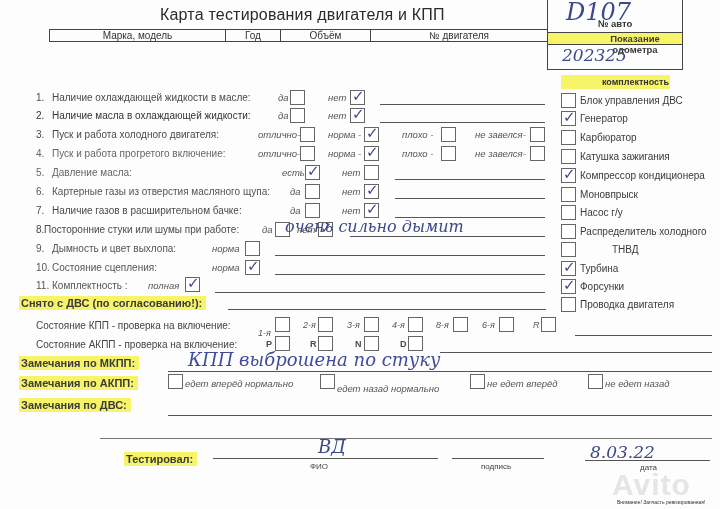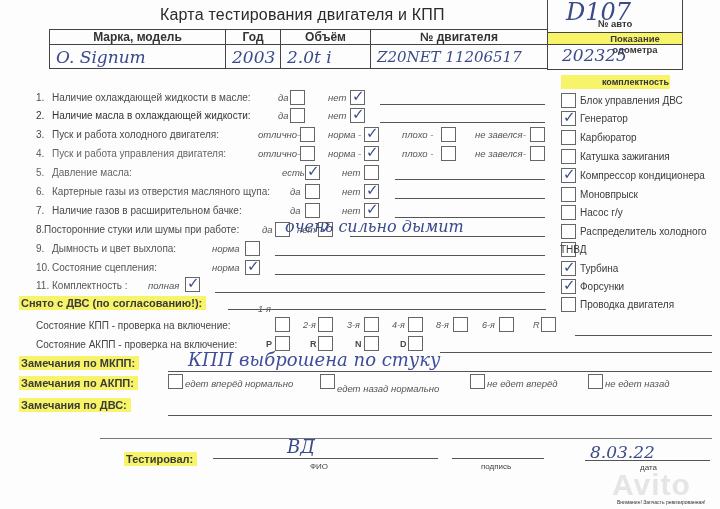--- a/index.html
+++ b/index.html
@@ -8,21 +8,21 @@
       background: #fdfdfd;
       font-family: "Liberation Sans", sans-serif;
       color: #3a3a3a;
       position: relative;
     }
     .abs { position: absolute; }
     .title { left: 160px; top: 6px; font-size: 16px; color: #2b2b2b; letter-spacing: 0.2px; }
     .hand { font-family: "DejaVu Serif", serif; font-style: italic; color: #3a4a8a; }
     .hdr-table { left: 49px; top: 29px; border-collapse: collapse; position: absolute; }
     .hdr-table td { border: 1px solid #444; font-size: 10px; text-align: center; }
-    .hdr-table .lbl { height: 12px; font-weight: bold; color: #333; font-size: 12px; }
+    .hdr-table .lbl { height: 12px; font-weight: normal; color: #333; font-size: 10px; }
     .hdr-table .val { height: 24px; font-size: 17px; text-align: left; padding-left: 6px; }
     .autobox { left: 547px; top: 0; width: 136px; height: 36px; border-left: 1px solid #444; border-right: 1px solid #444; border-bottom: 1px solid #444; }
     .autobox .num { position: absolute; left: 18px; top: -2px; font-size: 24px; }
     .autolbl { left: 547px; top: 18px; width: 136px; text-align: center; font-size: 9.5px; font-weight: bold; color:#333; }
     .yellow { background: #f7f46a; padding-left: 40px; }
     .odo-lbl { left: 547px; top: 32px; width: 136px; height: 13px; font-size: 9.5px; font-weight: bold; text-align: center; border: 1px solid #444; }
     .odo-val { left: 547px; top: 45px; width: 136px; height: 25px; border: 1px solid #444; border-top: none; font-size: 17px; padding-left: 14px; }
     .komp-hdr { left: 561px; top: 75px; width: 109px; height: 14px; font-size: 9px; font-weight: bold; text-align: center; line-height: 14px; color: #333; }
     .q { font-size: 10px; color: #4a4a4a; white-space: nowrap; }
     .opt { font-size: 9.5px; font-style: italic; color: #555; white-space: nowrap; }
@@ -42,26 +42,20 @@
 <div class="abs title">Карта тестирования двигателя  и КПП</div>
 
 <table class="hdr-table">
   <tbody>
       <tr>
     <td class="lbl" style="width:176px">Марка, модель</td>
     <td class="lbl" style="width:55px">Год</td>
     <td class="lbl" style="width:90px">Объём</td>
     <td class="lbl" style="width:177px">№ двигателя</td>
   </tr>
-  <tr>
-    <td class="val hand">O. Signum</td>
-    <td class="val hand">2003</td>
-    <td class="val hand">2.0t i</td>
-    <td class="val hand" style="font-size:15px">Z20NET 11206517</td>
-  </tr>
 </tbody>
   </table>
 
 <div class="abs autobox">
   <span class="num hand">D107</span>
 </div>
 <div class="abs autolbl">№ авто</div>
 <div class="abs odo-lbl yellow">Показание одометра</div>
 <div class="abs odo-val hand">202325</div>
 
@@ -96,21 +90,21 @@
   <span class="abs opt" style="left:328px;top:129px">норма -</span>
   <span class="cb" style="left:364px;top:127px">
       <span class="mark">✓</span>
     </span>
   <span class="abs opt" style="left:402px;top:129px">плохо -</span>
   <span class="cb" style="left:441px;top:127px"></span>
   <span class="abs opt" style="left:475px;top:129px">не завелся-</span>
   <span class="cb" style="left:530px;top:127px"></span>
 
   <span class="abs q" style="left:36px;top:148px;color:#666">4.</span>
-  <span class="abs q" style="left:52px;top:148px;color:#666">Пуск и работа управления двигателя:</span>
+  <span class="abs q" style="left:52px;top:148px;color:#666">Пуск и работа прогретого включение:</span>
   <span class="abs opt" style="left:258px;top:148px">отлично-</span>
   <span class="cb" style="left:300px;top:146px"></span>
   <span class="abs opt" style="left:328px;top:148px">норма -</span>
   <span class="cb" style="left:364px;top:146px">
       <span class="mark">✓</span>
     </span>
   <span class="abs opt" style="left:402px;top:148px">плохо -</span>
   <span class="cb" style="left:441px;top:146px"></span>
   <span class="abs opt" style="left:475px;top:148px">не завелся-</span>
   <span class="cb" style="left:530px;top:146px"></span>
@@ -194,38 +188,38 @@
       <span class="mark">✓</span>
     </span>
   <span class="abs komp-item" style="left:580px;top:170px">Компрессор кондиционера</span>
   <span class="cb" style="left:561px;top:187px"></span>
   <span class="abs komp-item" style="left:580px;top:189px">Моновпрыск</span>
   <span class="cb" style="left:561px;top:205px"></span>
   <span class="abs komp-item" style="left:580px;top:207px">Насос г/у</span>
   <span class="cb" style="left:561px;top:224px"></span>
   <span class="abs komp-item" style="left:580px;top:226px">Распределитель холодного</span>
   <span class="cb" style="left:561px;top:242px"></span>
-  <span class="abs komp-item" style="left:560px;top:244px">ТНВД</span>
+  <span class="abs komp-item" style="left:612px;top:244px">ТНВД</span>
   <span class="cb" style="left:561px;top:261px">
       <span class="mark">✓</span>
     </span>
   <span class="abs komp-item" style="left:580px;top:263px">Турбина</span>
   <span class="cb" style="left:561px;top:279px">
       <span class="mark">✓</span>
     </span>
   <span class="abs komp-item" style="left:580px;top:281px">Форсунки</span>
   <span class="cb" style="left:561px;top:297px"></span>
   <span class="abs komp-item" style="left:580px;top:299px">Проводка двигателя</span>
 </div>
 
 <span class="abs sec yellow" style="left:19px;top:296px;font-weight:bold">Снято с ДВС (по согласованию!):</span>
 <div class="line" style="left:228px;top:309px;width:318px"></div>
 
 <span class="abs q" style="left:36px;top:320px;color:#444">Состояние КПП - проверка на включение:</span>
-<span class="abs gear" style="left:258px;top:304px">1-я</span>
+<span class="abs gear" style="left:258px;top:328px">1-я</span>
 <span class="cb" style="left:275px;top:317px"></span>
 <span class="abs gear" style="left:303px;top:320px">2-я</span>
 <span class="cb" style="left:318px;top:317px"></span>
 <span class="abs gear" style="left:347px;top:320px">3-я</span>
 <span class="cb" style="left:364px;top:317px"></span>
 <span class="abs gear" style="left:392px;top:320px">4-я</span>
 <span class="cb" style="left:408px;top:317px"></span>
 <span class="abs gear" style="left:436px;top:320px">8-я</span>
 <span class="cb" style="left:453px;top:317px"></span>
 <span class="abs gear" style="left:482px;top:320px">6-я</span>
@@ -258,21 +252,21 @@
 <span class="abs opt" style="left:487px;top:378px">не едет вперёд</span>
 <span class="cb" style="left:588px;top:374px"></span>
 <span class="abs opt" style="left:605px;top:378px">не едет назад</span>
 
 <span class="abs sec yellow" style="left:19px;top:398px">Замечания по ДВС:</span>
 <div class="line" style="left:168px;top:415px;width:544px"></div>
 
 <div class="line" style="left:100px;top:438px;width:612px;background:#777"></div>
 
 <span class="abs sec yellow" style="left:124px;top:452px;">Тестировал:</span>
-<span class="abs hand" style="left:287px;top:436px;font-size:18px">ВД</span>
+<span class="abs hand" style="left:318px;top:436px;font-size:18px">ВД</span>
 <div class="line" style="left:213px;top:458px;width:225px"></div>
 <span class="abs footer-lbl" style="left:310px;top:462px">ФИО</span>
 <div class="line" style="left:452px;top:458px;width:92px"></div>
 <span class="abs footer-lbl" style="left:481px;top:462px">подпись</span>
 <span class="abs hand" style="left:590px;top:442px;font-size:17px">8.03.22</span>
 <div class="line" style="left:585px;top:460px;width:125px"></div>
 <span class="abs footer-lbl" style="left:640px;top:463px">дата</span>
 
 <span class="abs avito">Avito</span>
 <span class="abs avito-small">Внимание! Запчасть ревизированная!</span>

